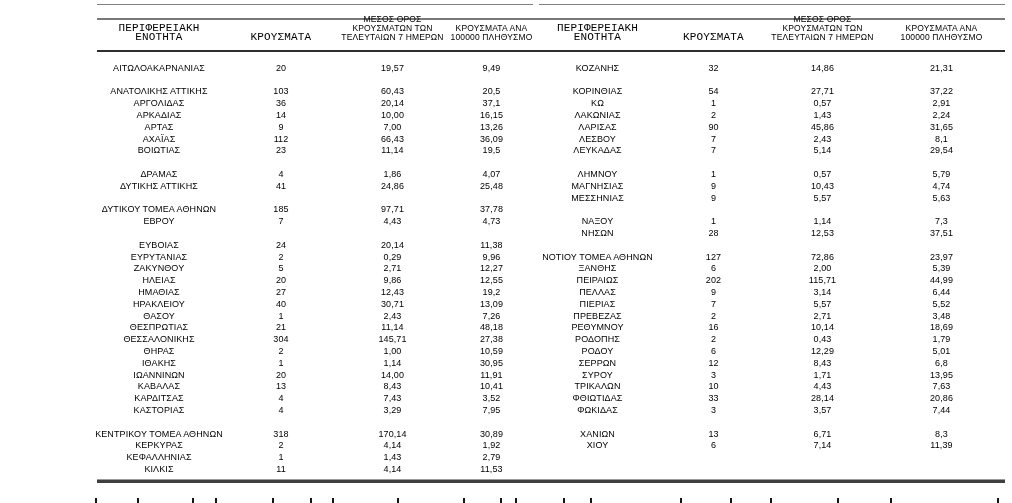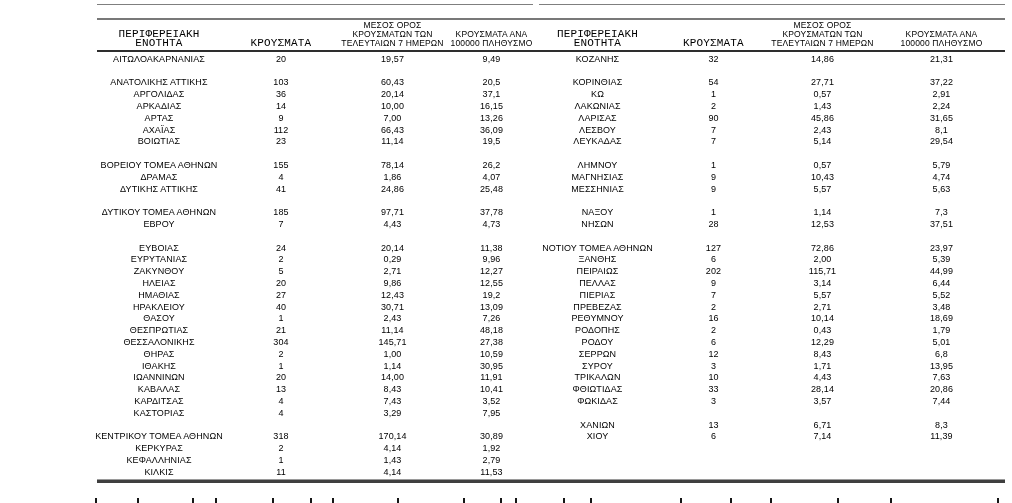--- a/index.html
+++ b/index.html
@@ -14,26 +14,26 @@
   .rule-top2{left:97px;top:18px;width:908px;height:2px;background:#787878;}
   .rule-head{left:97px;top:50px;width:908px;height:2px;background:#2e2e2e;}
   .rule-bottom{left:97px;top:480px;width:908px;height:3px;background:#3f3f3f;box-shadow:0 -1px 0 #9a9a9a;}
   .half{position:absolute;top:24px;}
   .half-left{left:95px;width:442px;}
   .half-right{left:537px;width:470px;}
   .head-row{display:flex;height:26px;align-items:flex-end;}
   .hcell{
     display:flex;align-items:flex-end;justify-content:center;text-align:center;
     font-size:8.5px;line-height:9px;letter-spacing:0.15px;white-space:pre-line;
-    padding-bottom:2px;box-sizing:border-box;
+    padding-bottom:8px;box-sizing:border-box;
   }
   .hcell.single{font-size:11px;font-family:Liberation Mono, monospace;}
   .half-left  .c0{width:128px;} .half-left  .c1{width:116px;} .half-left  .c2{width:107px;} .half-left  .c3{width:91px;}
   .half-right .c0{width:121px;} .half-right .c1{width:111px;} .half-right .c2{width:107px;} .half-right .c3{width:131px;}
-  .tbody{margin-top:3px;}
+  .tbody{margin-top:12px;}
   .trow{display:flex;height:11.8px;align-items:center;}
   .tcell{
     display:flex;justify-content:center;align-items:center;
     font-size:9px;letter-spacing:0.1px;white-space:nowrap;box-sizing:border-box;
   }
   .tcell.italic{font-style:italic;}
   .cut-mark{position:absolute;top:498px;width:2px;height:5px;background:#161616;}
 </style>
 </head>
 <body>
@@ -94,26 +94,20 @@
           <div class="tcell c2">66,43</div>
           <div class="tcell c3">36,09</div>
         </div>
         <div class="trow">
           <div class="tcell c0">ΒΟΙΩΤΙΑΣ</div>
           <div class="tcell c1">23</div>
           <div class="tcell c2">11,14</div>
           <div class="tcell c3">19,5</div>
         </div>
         <div class="trow"></div>
-        <div class="trow">
-          <div class="tcell c0">ΒΟΡΕΙΟΥ ΤΟΜΕΑ ΑΘΗΝΩΝ</div>
-          <div class="tcell c1">155</div>
-          <div class="tcell c2">78,14</div>
-          <div class="tcell c3">26,2</div>
-        </div>
         <div class="trow">
           <div class="tcell c0">ΔΡΑΜΑΣ</div>
           <div class="tcell c1">4</div>
           <div class="tcell c2">1,86</div>
           <div class="tcell c3">4,07</div>
         </div>
         <div class="trow">
           <div class="tcell c0">ΔΥΤΙΚΗΣ ΑΤΤΙΚΗΣ</div>
           <div class="tcell c1">41</div>
           <div class="tcell c2">24,86</div>

